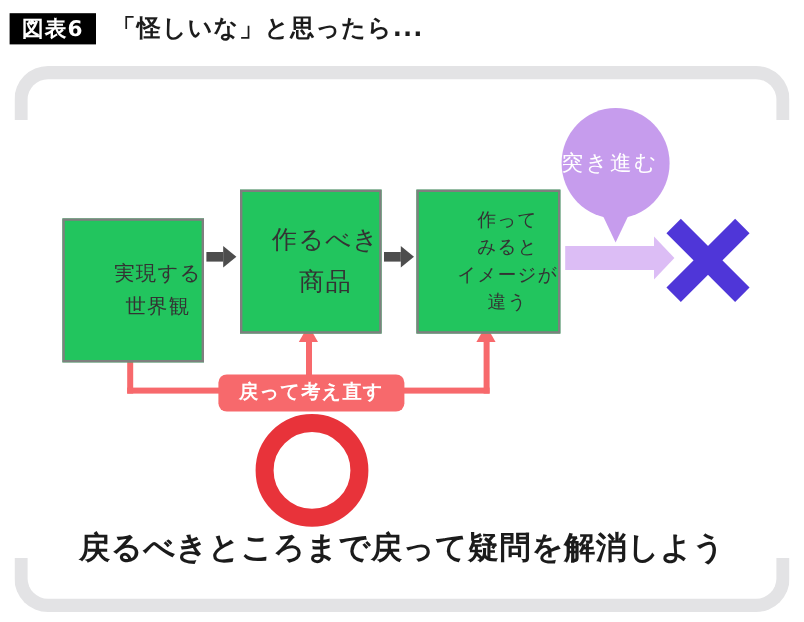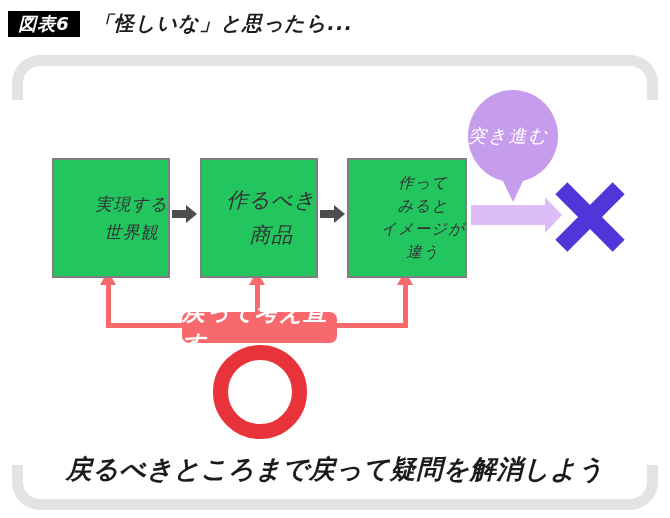--- a/index.html
+++ b/index.html
@@ -1,15 +1,15 @@
 <!DOCTYPE html>
 <html><head>
 <meta charset="utf-8">
 <style>
-  * { margin: 0; padding: 0; box-sizing: border-box; font-style: italic; }
+  * { margin: 0; padding: 0; box-sizing: border-box; }
   html, body { background: #ffffff; }
   body {
     font-family: "DejaVu Sans", "Liberation Sans", sans-serif;
     width: 670px; height: 518px; position: relative; overflow: hidden;
   }
   .stage { position: absolute; inset: 0; width: 670px; height: 518px; background: #fff; }
 
   
   .fig-badge {
     position: absolute; left: 8px; top: 11px; width: 72px; height: 26px;
@@ -33,21 +33,21 @@
     border-radius: 0 0 28px 28px; z-index: 0;
   }
 
   
   .flow-box {
     position: absolute; top: 158px; height: 120px; background: #22c55e;
     border: 2px solid #7f7f7f; display: flex; align-items: center; justify-content: flex-end;
     text-align: center; color: #333; z-index: 2;
   }
   .flow-box .box-text { white-space: pre-line; font-weight: 500; letter-spacing: 1px; }
-  .box-1 { left: 52px;  width: 118px; font-size: 17px; line-height: 1.65; }
+  .box-1 { left: 52px;  width: 118px; font-size: 17px; line-height: 1.65; margin-top: 24px; }
   .box-2 { left: 200px; width: 118px; font-size: 21px; line-height: 1.65; }
   .box-3 { left: 347px; width: 120px; font-size: 15.5px; line-height: 1.5; }
 
   
   .flow-arrow { position: absolute; top: 205px; width: 25px; height: 18px; z-index: 2; }
   .flow-arrow .a-body { position: absolute; left: 0; top: 5px; width: 14px; height: 8px; background: #4d4d4d; }
   .flow-arrow .a-head {
     position: absolute; left: 14px; top: 0; width: 0; height: 0;
     border-top: 9px solid transparent; border-bottom: 9px solid transparent;
     border-left: 11px solid #4d4d4d;
@@ -91,32 +91,32 @@
   .back-head {
     position: absolute; top: 271px; width: 0; height: 0; z-index: 1;
     border-left: 8px solid transparent; border-right: 8px solid transparent;
     border-bottom: 14px solid #f7696c;
   }
   .bh-1 { left: 100px; } .bh-2 { left: 249px; } .bh-3 { left: 397px; }
   .back-label {
     position: absolute; left: 182px; top: 312px; width: 155px; height: 31px;
     background: #f7696c; border-radius: 7px; z-index: 2;
     display: flex; align-items: center; justify-content: center;
-    color: #fff; font-size: 23px; font-weight: 600; letter-spacing: 1px;
+    color: #fff; font-size: 16px; font-weight: 600; letter-spacing: 1px;
   }
 
   
   .o-mark {
     position: absolute; left: 213px; top: 345px; width: 94px; height: 94px;
     border: 15px solid #e8333a; border-radius: 50%; background: transparent; z-index: 2;
   }
 
   
   .conclusion {
-    position: absolute; left: 0; top: 452px; width: 670px; text-align: center;
+    position: absolute; left: 0; top: 439px; width: 670px; text-align: center;
     font-size: 26px; font-weight: 800; color: #1b1b1b; letter-spacing: 0.5px; z-index: 2;
   }
 </style>
 </head>
 <body>
 
 <div class="stage">
 
   <div class="fig-badge">図表6</div>
   <div class="fig-title">「怪しいな」と思ったら...</div>

